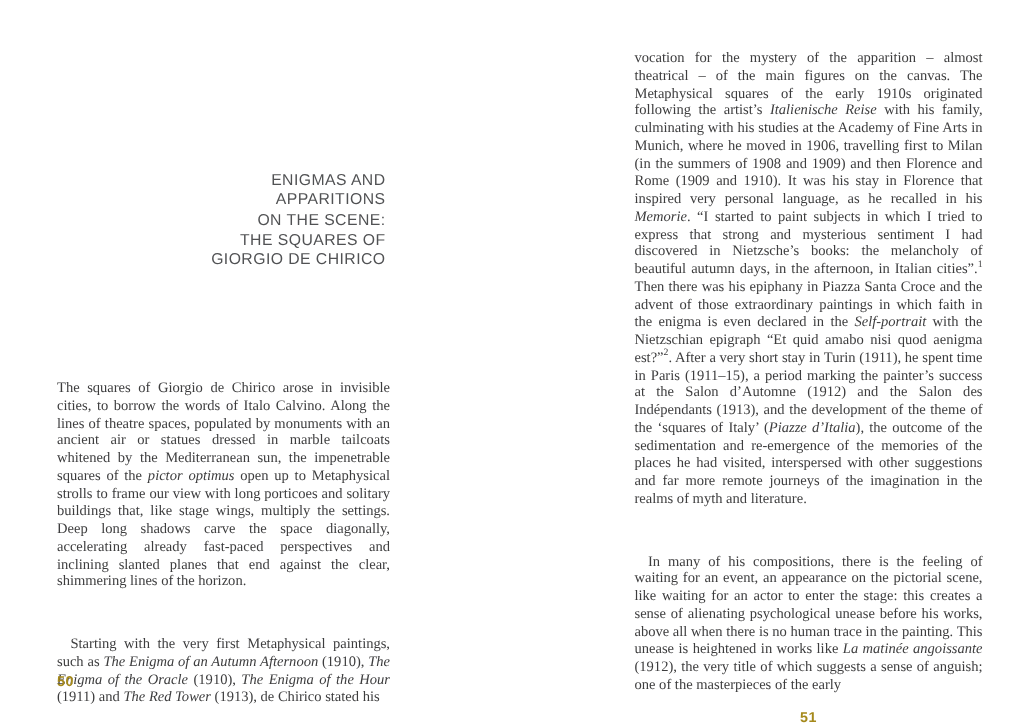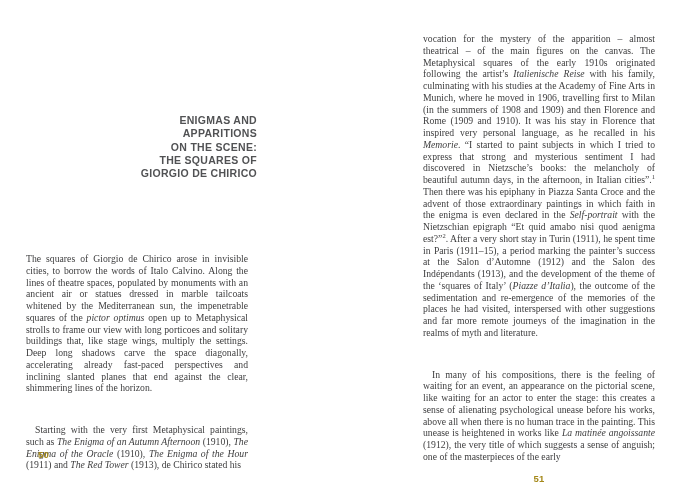--- a/index.html
+++ b/index.html
@@ -11,41 +11,41 @@
     overflow: hidden;
     font-family: "Liberation Serif", serif;
   }
   .chapter-title {
     position: absolute;
     left: 38px;
     top: 114px;
     width: 219px;
     text-align: right;
     font-family: "Liberation Sans", sans-serif;
-    font-weight: 700;
+    font-weight: 400;
     font-size: 10.5px;
     line-height: 13.3px;
     letter-spacing: 0.3px;
     color: #515254;
     white-space: pre-line;
   }
   .body-col {
     color: #3d3d3e;
     font-size: 9.7px;
     line-height: 11.75px;
     text-align: justify;
     hyphens: auto;
   }
   .body-col p { margin: 0; }
   .body-col p.indent { text-indent: 9px; margin-top: 30px; }
   .body-col .it { font-style: italic; }
   .body-col sup { font-size: 6.5px; line-height: 0; vertical-align: super; }
   .left-body {
     position: absolute;
-    left: 26px;
+    left: 38px;
     top: 253px;
     width: 222px;
   }
   .right-body {
     position: absolute;
     left: 423px;
     top: 33px;
     width: 232px;
   }
   .page-number {

